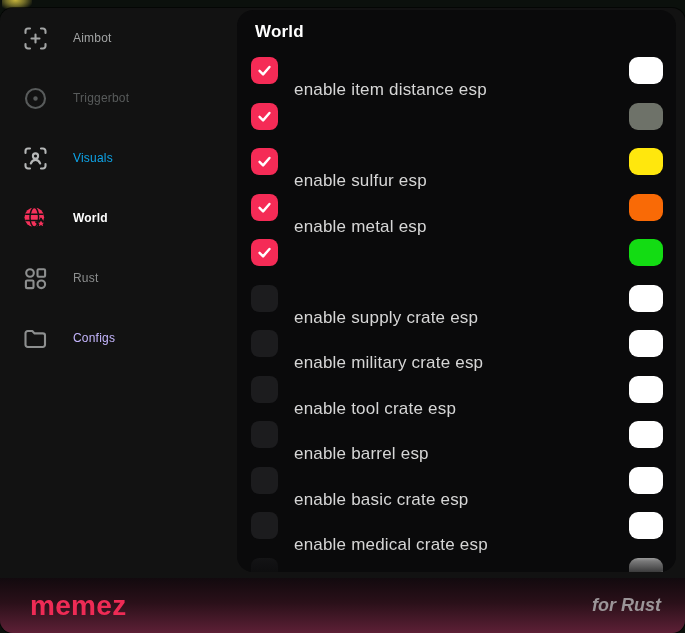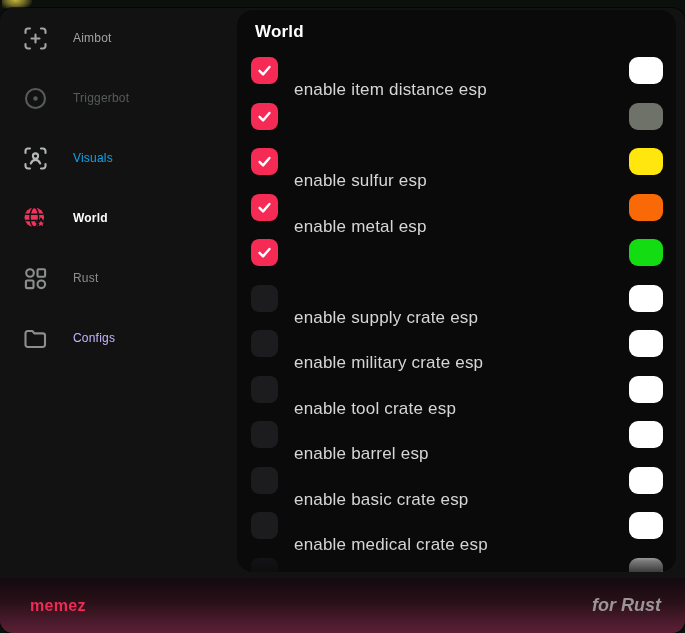--- a/index.html
+++ b/index.html
@@ -48,21 +48,21 @@
   .swatch{margin-left:auto;width:34px;height:27px;border-radius:9px;cursor:pointer;}
   .panel-fade{position:absolute;left:0;right:0;bottom:0;height:24px;pointer-events:none;
     background:linear-gradient(180deg,rgba(10,10,11,0) 0%,rgba(10,10,11,.55) 55%,rgba(10,10,11,.8) 100%);}
   
   .footer{
     position:absolute;left:0;right:0;bottom:0;height:55px;
     display:flex;align-items:center;justify-content:space-between;
     padding:0 24px 0 30px;box-sizing:border-box;
     background:linear-gradient(180deg,#120a0e 0%,#2a1019 45%,#5d2036 100%);
   }
-  .brand{font-size:16px;font-weight:700;color:#ee2b55;letter-spacing:.3px;}
+  .brand{font-size:28px;font-weight:700;color:#ee2b55;letter-spacing:.3px;}
   .tagline{font-size:18px;font-weight:700;font-style:italic;color:#9b9598;}
 </style>
 </head>
 <body>
 
 <div class="stage">
   <div class="top-strip"></div>
   <div class="artifact"></div>
 
   <div class="window">

